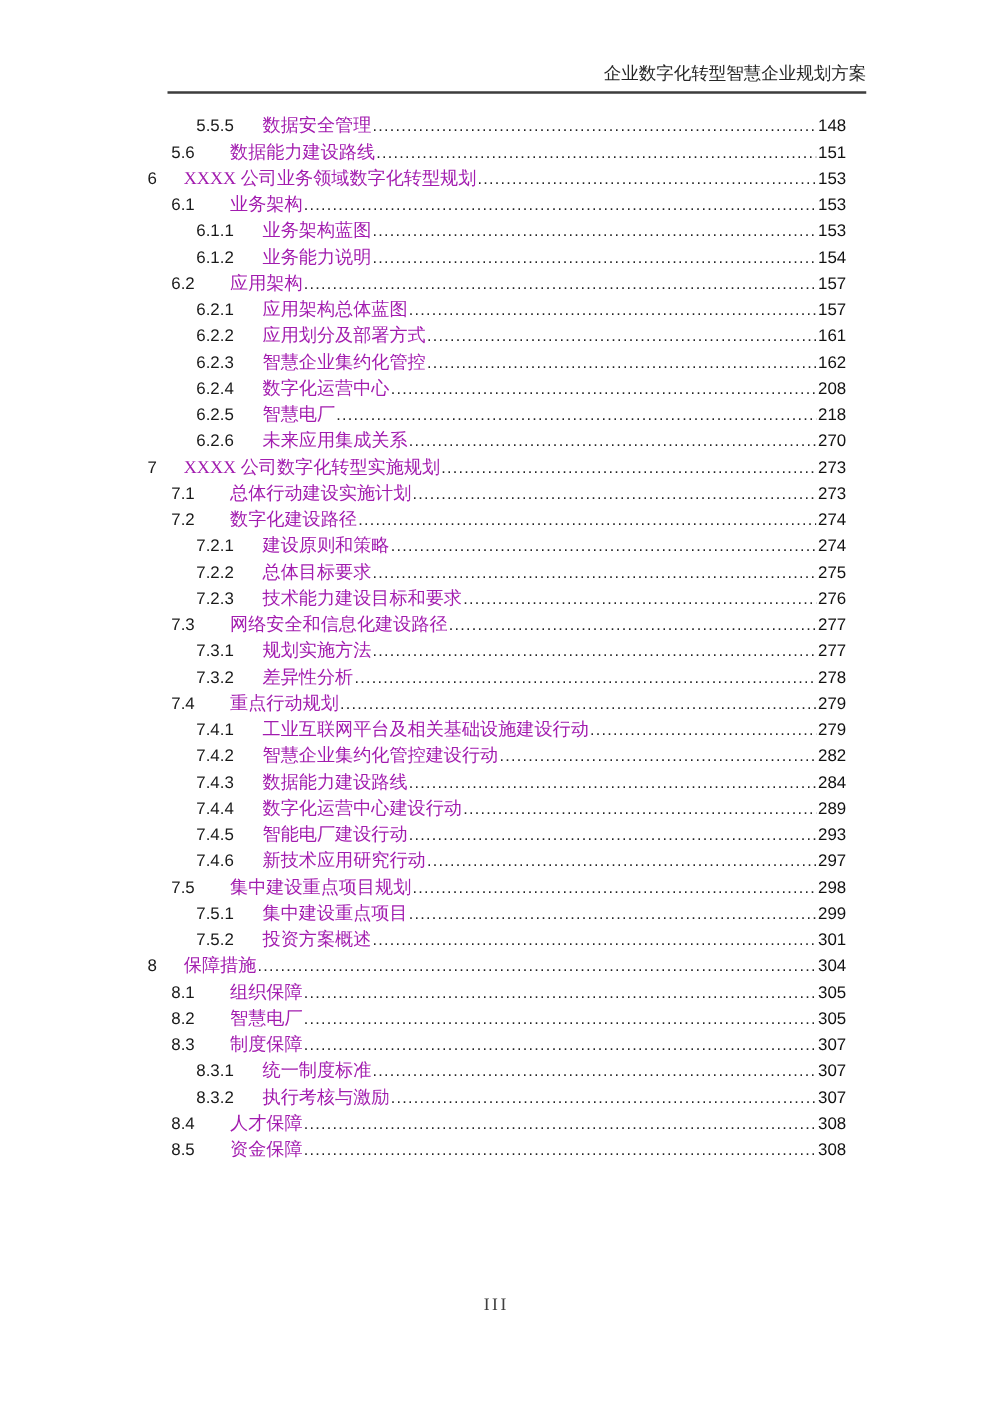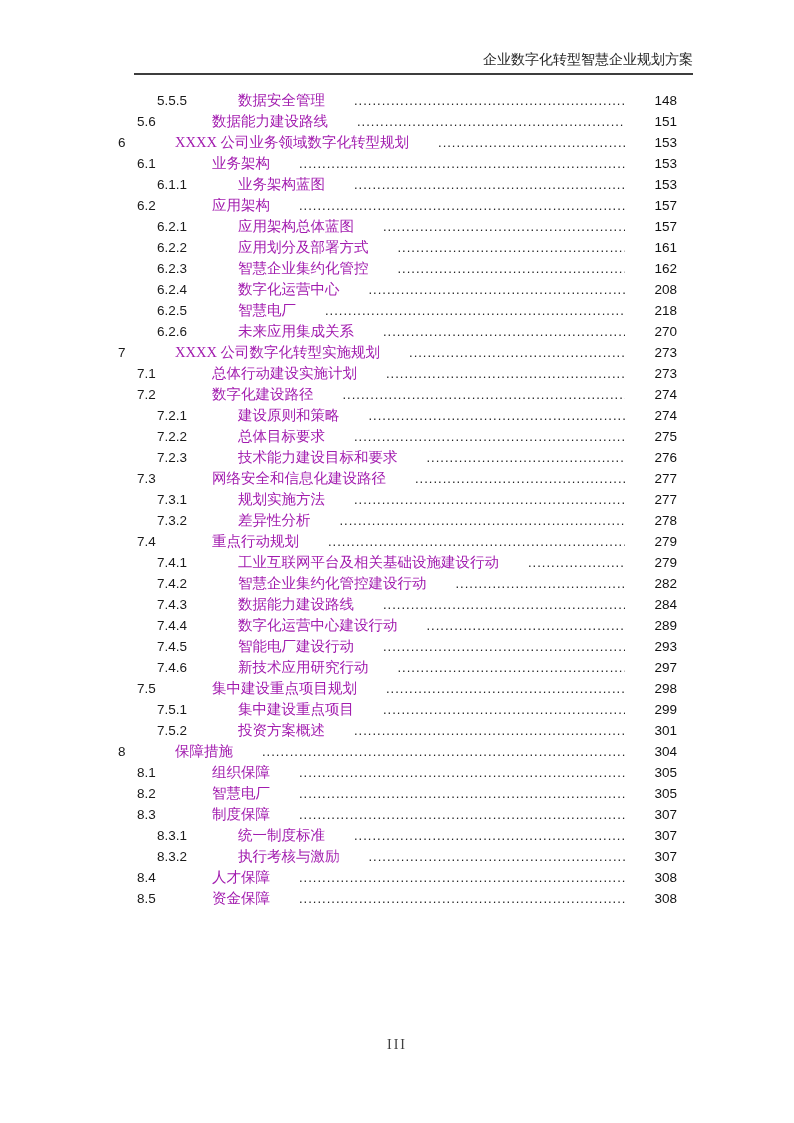--- a/index.html
+++ b/index.html
@@ -32,21 +32,20 @@
     left: 118px; top: 90px;
     width: 559px;
   }
   .toc-row {
     display: flex;
     align-items: baseline;
     height: 21px;
     line-height: 21px;
     font-size: 14.5px;
     white-space: nowrap;
-    gap: 28px;
   }
   .toc-row .num {
     flex: 0 0 auto;
     font-family: "Liberation Sans", sans-serif;
     font-size: 13.5px;
     color: #1a1a1a;
   }
   .lv1 .num { width: 29px; }
   .lv2 { padding-left: 19px; }
   .lv2 .num { width: 47px; }
@@ -117,20 +116,26 @@
         <span class="title">业务架构</span>
         <span class="leader"></span>
         <span class="pagenum">153</span>
       </div>
       <div class="toc-row lv3">
         <span class="num">6.1.1</span>
         <span class="title">业务架构蓝图</span>
         <span class="leader"></span>
         <span class="pagenum">153</span>
       </div>
+      <div class="toc-row lv3">
+        <span class="num">6.1.2</span>
+        <span class="title">业务能力说明</span>
+        <span class="leader"></span>
+        <span class="pagenum">154</span>
+      </div>
       <div class="toc-row lv2">
         <span class="num">6.2</span>
         <span class="title">应用架构</span>
         <span class="leader"></span>
         <span class="pagenum">157</span>
       </div>
       <div class="toc-row lv3">
         <span class="num">6.2.1</span>
         <span class="title">应用架构总体蓝图</span>
         <span class="leader"></span>

